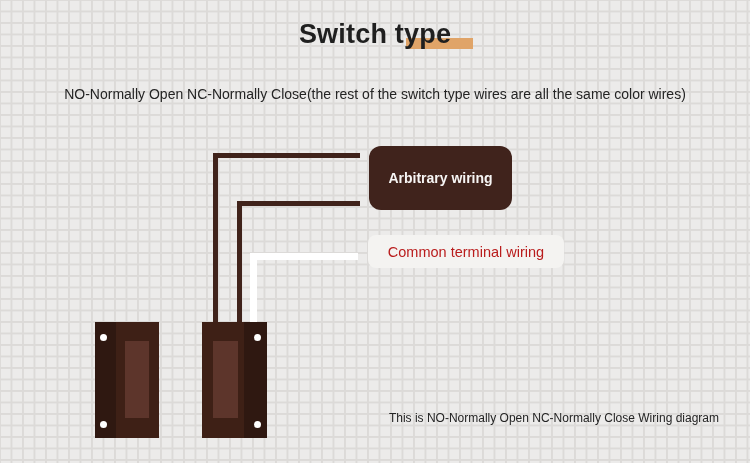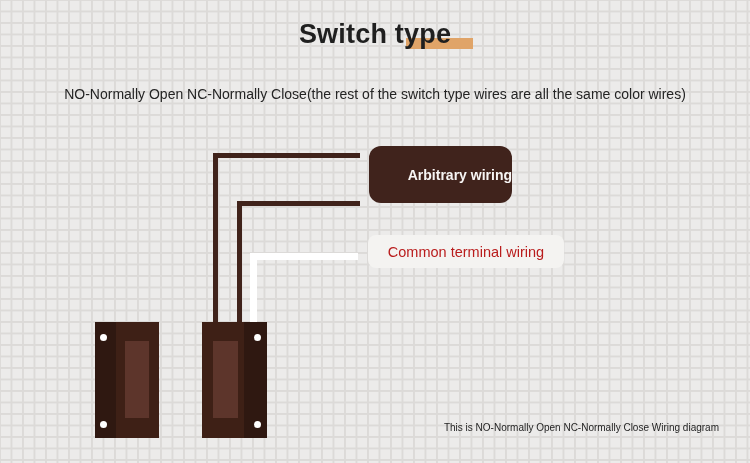--- a/index.html
+++ b/index.html
@@ -38,23 +38,23 @@
   .wire.white { background:#ffffff; }
 
   .w1v { left:213px; top:153px; width:5px;  height:169px; }
   .w1h { left:213px; top:153px; width:147px; height:5px;  }
   .w2v { left:237px; top:201px; width:5px;  height:121px; }
   .w2h { left:237px; top:201px; width:123px; height:5px;  }
   .w3v { left:250px; top:253px; width:7px;  height:69px;  }
   .w3h { left:250px; top:253px; width:108px; height:7px;  }
 
   .label-dark {
-    position:absolute; left:369px; top:146px; width:143px; height:57px;
+    position:absolute; left:369px; top:146px; width:143px; height:64px;
     background:#40231c; border-radius:12px;
-    display:flex; align-items:center; justify-content:flex-end;
+    display:flex; align-items:center; justify-content:center;
     color:#f7f5f4; font-size:14px; font-weight:600; z-index:4;
   }
   .label-light {
     position:absolute; left:368px; top:235px; width:196px; height:33px;
     background:#f4f3f1; border-radius:8px;
     display:flex; align-items:center; justify-content:center;
     color:#b91c1c; font-size:14.5px; font-weight:500; z-index:4;
   }
 
   
@@ -67,22 +67,22 @@
   .switch .inner { position:absolute; top:19px; height:77px; background:#5d352b; }
   .switch.left  .inner { left:30px; width:24px; }
   .switch.right .inner { left:11px; width:25px; }
   .screw { position:absolute; width:7px; height:7px; border-radius:50%; background:#ffffff; }
   .switch.left  .screw { left:5px; }
   .switch.right .screw { right:6px; }
   .screw.top { top:12px; }
   .screw.bottom { top:99px; }
 
   .footnote {
-    position:absolute; top:422px; right:31px;
-    font-size:10px; font-weight:500; color:#242424; z-index:2;
+    position:absolute; top:411px; right:31px;
+    font-size:12px; font-weight:500; color:#242424; z-index:2;
   }
 </style>
 </head>
 <body>
 
 <div class="canvas">
 
   <div class="title-highlight"></div>
   <h1 class="title">Switch type</h1>
 

